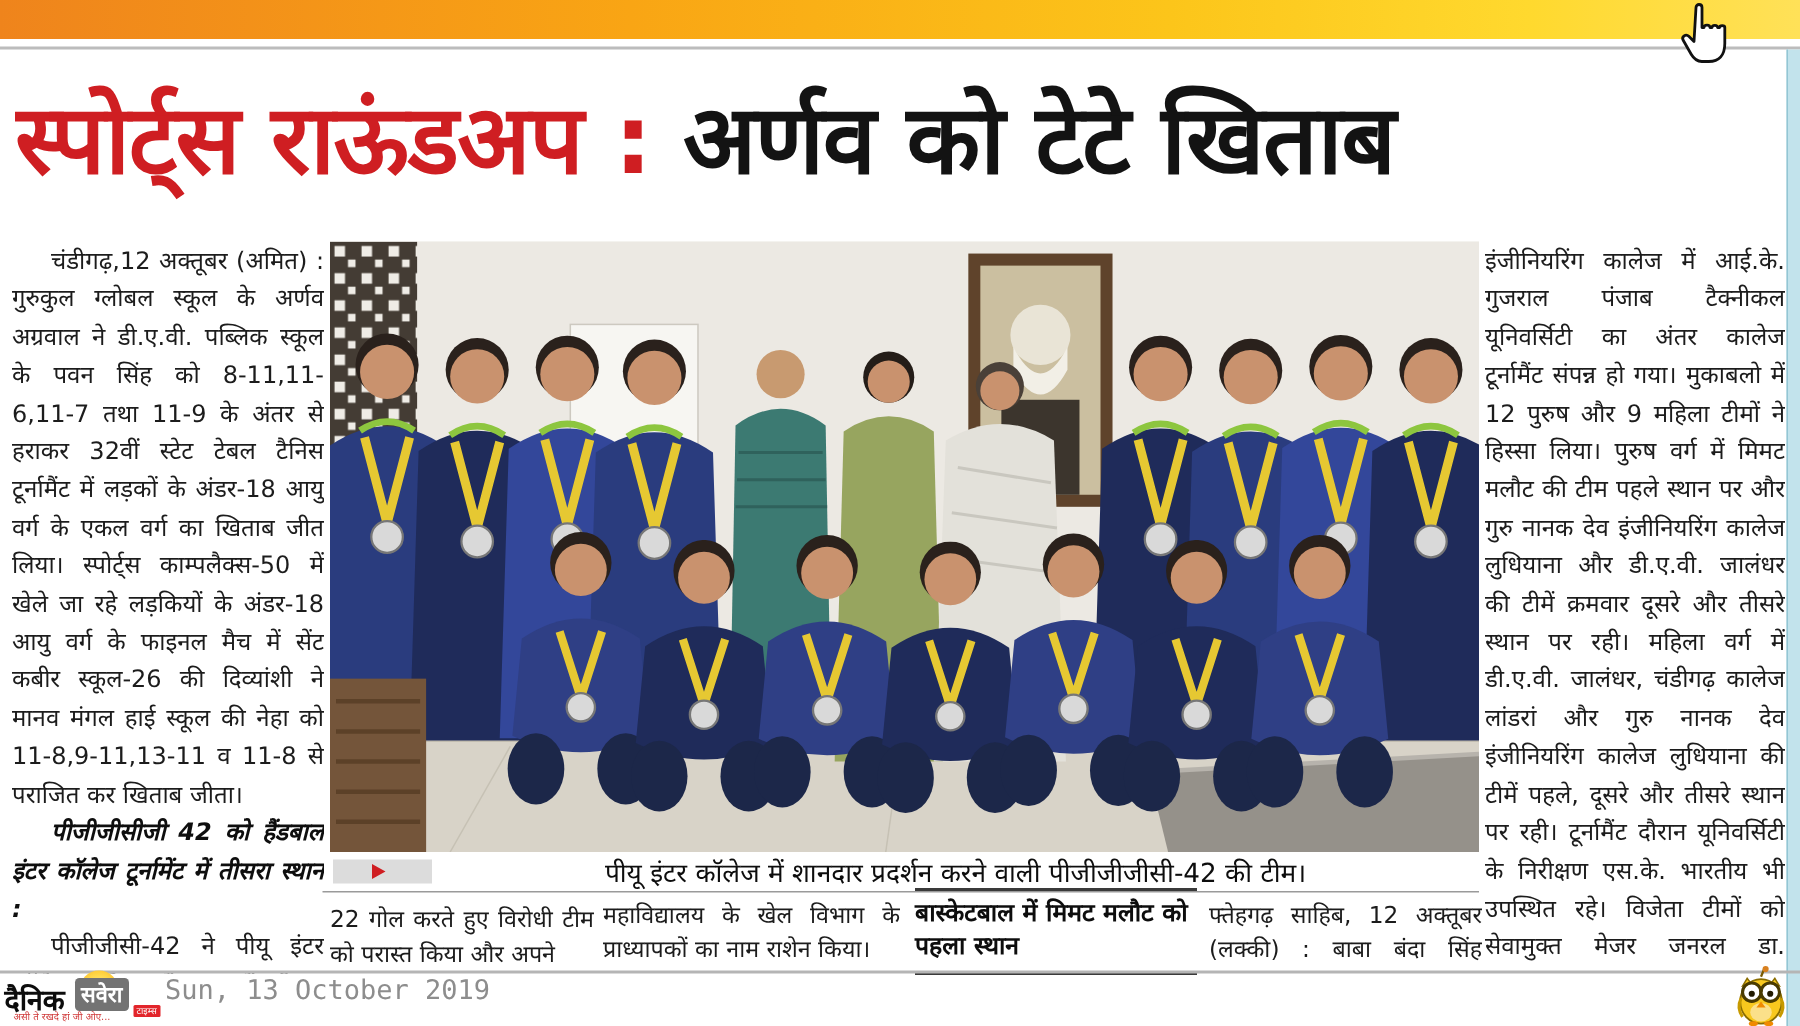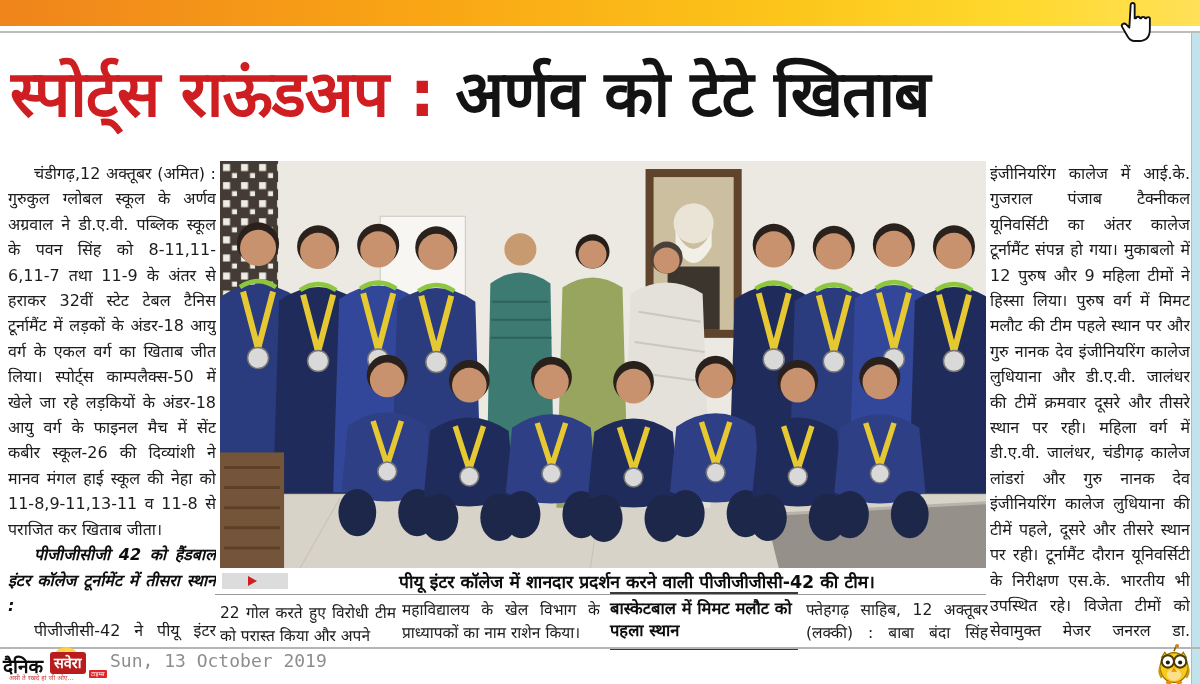--- a/index.html
+++ b/index.html
@@ -20,34 +20,34 @@
   .subhead{font-weight:bold;font-style:italic;color:#0e0e0e;}
   .col-left{left:8px;top:161px;width:208px;height:488px;overflow:hidden;}
   .col-right{left:990px;top:161px;width:200px;height:485px;overflow:hidden;}
   .photo{left:220px;top:161px;width:766px;height:407px;background:#ece9e3;overflow:hidden;}
   .photo svg{display:block;}
   .caption-row{left:220px;top:569px;width:766px;height:24px;}
   .marker{position:absolute;left:2px;top:4px;width:66px;height:16px;background:#dcdcdc;cursor:pointer;}
   .marker-tri{position:absolute;left:26px;top:3px;width:0;height:0;
         border-left:9px solid #cf1e22;border-top:5px solid transparent;border-bottom:5px solid transparent;}
   .caption-text{position:absolute;left:72px;top:0;width:690px;text-align:center;
-        font-weight:bold;font-size:17.5px;color:#0d0d0d;white-space:nowrap;overflow:hidden;}
+        font-weight:normal;font-size:17.5px;color:#0d0d0d;white-space:nowrap;overflow:hidden;}
   .caption-line{left:215px;top:594px;width:771px;height:1px;background:#9a9a9a;}
   .bcol{font-size:15.5px;line-height:23px;text-align:justify;overflow:hidden;}
   .b1{left:220px;top:602px;width:176px;height:48px;}
   .b2{left:402px;top:599px;width:198px;height:48px;}
   .bbox{left:610px;top:592px;width:188px;border-top:2px solid #3a3a3a;border-bottom:2px solid #3a3a3a;
         padding:4px 0 6px;font-weight:bold;font-size:16.5px;line-height:22px;color:#0d0d0d;}
   .b4{left:806px;top:599px;width:182px;height:48px;}
   .footer-line{left:0;top:647px;width:1200px;height:2px;background:#b5b5b5;}
   .logo{left:3px;top:650px;width:102px;height:32px;}
   .logo-sun{position:absolute;left:50px;top:-3px;width:26px;height:26px;border-radius:50%;
         background:radial-gradient(circle at 50% 45%, #ffe896 0%, #ffd84a 45%, #fbab12 100%);}
   .logo-black{position:absolute;left:0;top:3px;font-weight:bold;font-size:19px;color:#0c0c0c;}
-  .logo-red{position:absolute;left:47px;top:2px;background:#b91c1c;color:#ffffff;font-weight:bold;
+  .logo-red{position:absolute;left:47px;top:2px;background:#737373;color:#ffffff;font-weight:bold;
         font-size:14.5px;padding:0 4px 2px 4px;border-radius:3px;}
   .logo-badge{position:absolute;left:86px;top:20px;background:#e2252b;color:#ffffff;font-size:6px;
         padding:0 2px;border-radius:1px;}
   .logo-tag{position:absolute;left:6px;top:23px;color:#d03a3a;font-size:6.5px;white-space:nowrap;}
   .f-date{left:110px;top:650px;font-family:"DejaVu Sans Mono", monospace;font-size:18px;color:#8d8d8d;white-space:nowrap;}
   .f-url{left:110px;top:666px;font-family:"DejaVu Sans Mono", monospace;font-size:14.5px;color:#8d8d8d;white-space:nowrap;}
   .owl{left:1151px;top:643px;width:46px;height:41px;cursor:pointer;}
   .hand{left:1110px;top:1px;width:52px;height:48px;}
 </style>
 </head>

